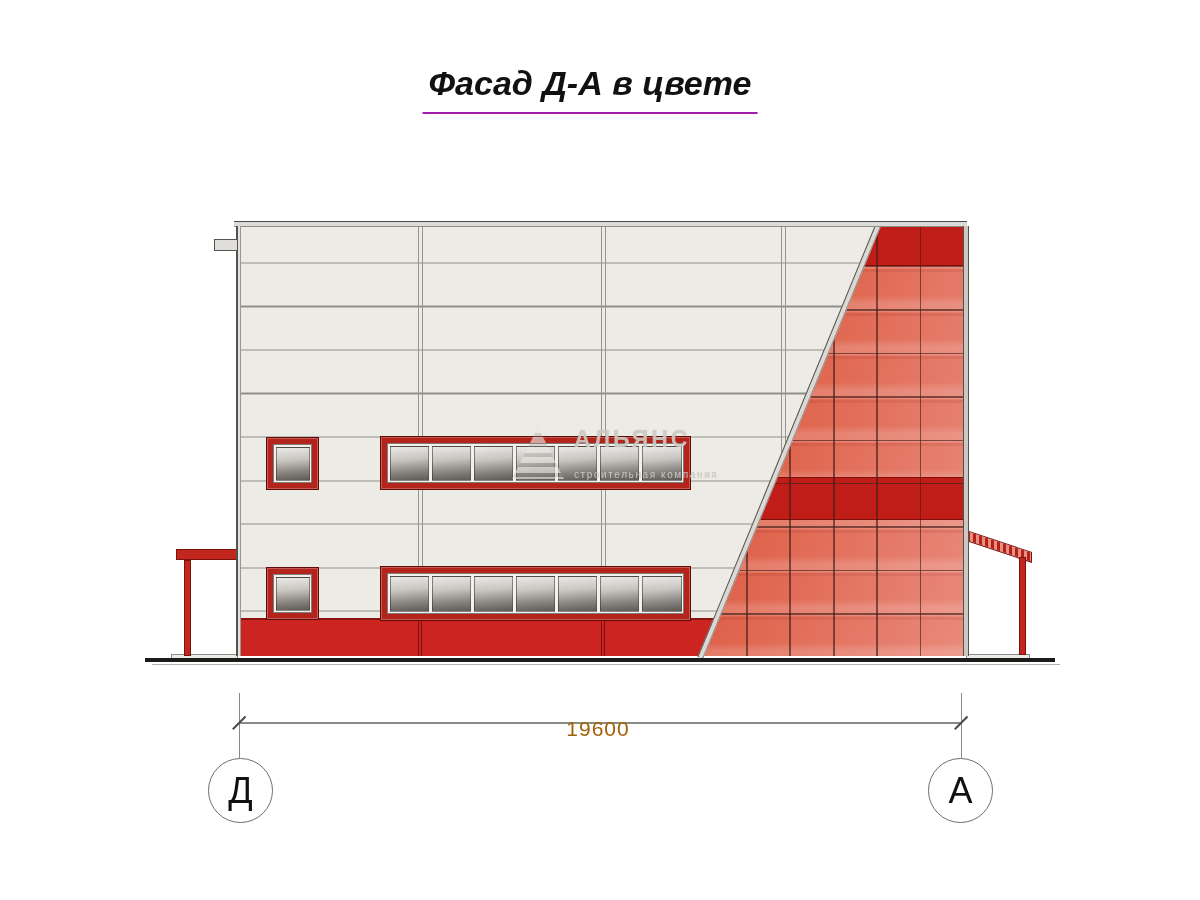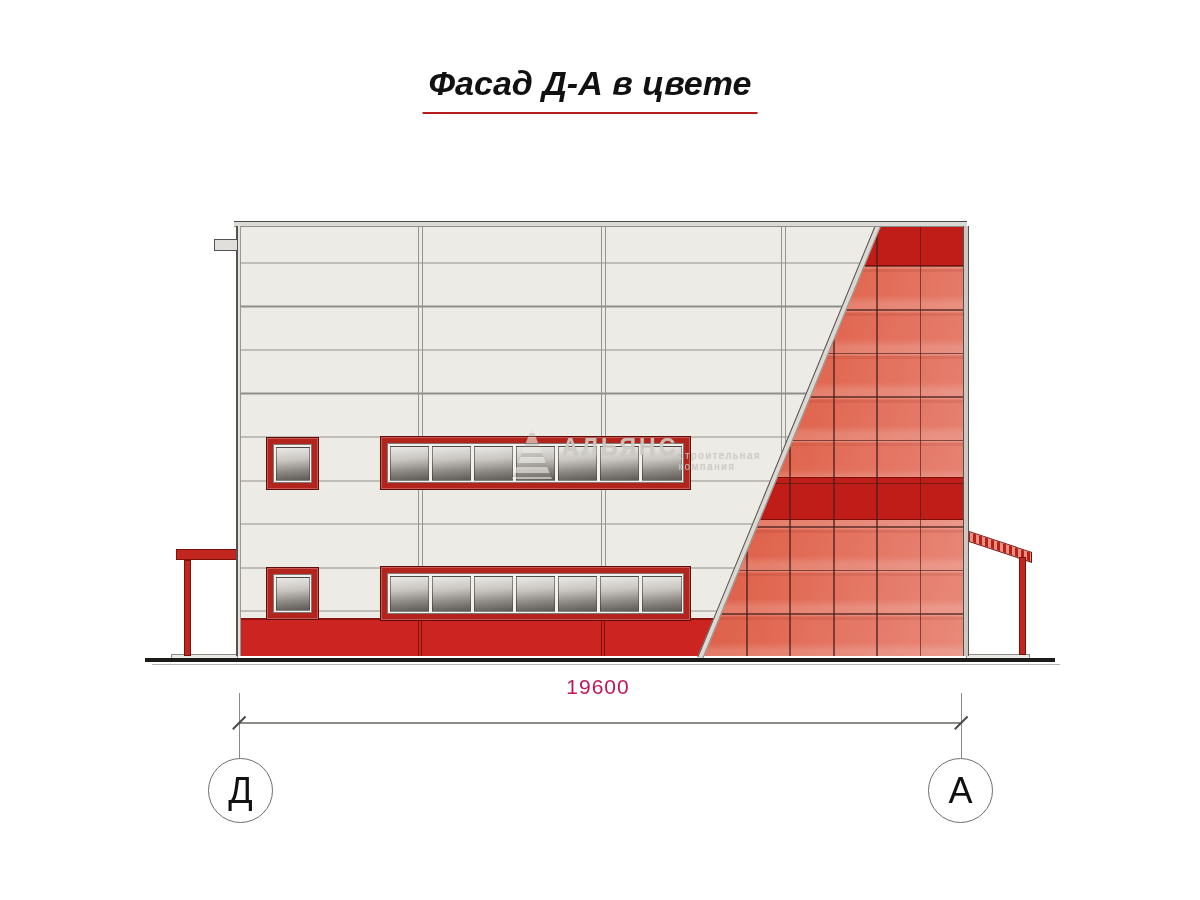--- a/index.html
+++ b/index.html
@@ -3,21 +3,21 @@
 <meta charset="utf-8">
 <style>
   * { margin:0; padding:0; box-sizing:border-box; }
   body { background:#fff; font-family:"Liberation Sans", sans-serif; }
   #canvas { position:relative; width:1200px; height:900px; background:#ffffff; overflow:hidden; }
   .abs { position:absolute; }
 
   
   .title { position:absolute; top:64px; left:590px; transform:translateX(-50%);
     font-size:34px; font-weight:bold; font-style:italic; color:#111;
-    border-bottom:2px solid #b91c1c; padding:0 6px 9px; white-space:nowrap; }
+    border-bottom:2px solid #a21caf; padding:0 6px 9px; white-space:nowrap; }
 
   
   .parapet { left:234px; top:221px; width:733px; height:6px; background:#dbdad6;
     border-top:1.5px solid #4c4c48; border-bottom:1px solid #8e8e88; z-index:30; }
   .left-edge { left:236px; top:226px; width:5px; height:430px; background:#e3e2de;
     border-left:2px solid #55534f; border-right:1px solid #9a9894; z-index:30; }
   .right-edge { left:963px; top:226px; width:6px; height:430px; background:#cbc8c4;
     border-left:1px solid #55524e; border-right:1.5px solid #55524e; z-index:30; }
 
   .facade { left:238px; top:226px; width:727px; height:392px; background:#edebe6;
@@ -74,35 +74,35 @@
   .pipe { left:214px; top:239px; width:24px; height:12px; background:#e0dfdb; border:1.5px solid #55534f; z-index:35; }
 
   
   .ground { left:145px; top:658px; width:910px; height:4px; background:#1c1c1a; z-index:40; }
   .ground-thin { left:152px; top:664px; width:908px; height:1px; background:#b5b3af; z-index:40; }
 
   
   .ext-line { top:693px; width:1.5px; height:65px; background:#8a8a86; z-index:45; }
   .dim-line { left:239px; top:722px; width:722px; height:1.5px; background:#8a8a86; z-index:45; }
   .tick { top:722px; width:18px; height:1.5px; background:#4a4a46; transform:rotate(-45deg); z-index:46; }
-  .dim-label { left:598px; top:675px; transform:translateX(-50%);
-    font-size:21px; color:#be185d; letter-spacing:1px; z-index:46; }
+  .dim-label { left:598px; top:717px; transform:translateX(-50%);
+    font-size:21px; color:#a16207; letter-spacing:1px; z-index:46; }
 
   
   .axis-circle { top:758px; width:65px; height:65px; background:#fff;
     border:1.5px solid #6e6e6a; border-radius:50%; display:flex; align-items:center;
     justify-content:center; font-size:36px; color:#111; z-index:50; }
 
   
   .watermark { left:512px; top:424px; width:250px; height:58px; display:flex;
     align-items:center; gap:10px; z-index:28; pointer-events:none; }
   .wm-logo { width:52px; height:52px; clip-path:polygon(50% 0, 100% 100%, 0 100%);
     background:repeating-linear-gradient(180deg, rgba(232,230,224,0.65) 0 6px,
       rgba(150,148,142,0.30) 6px 10px); }
-  .wm-text { display:flex; }
+  .wm-text { display:flex; flex-direction:column; }
   .wm-title { font-size:23px; font-weight:bold; letter-spacing:3px;
     color:rgba(210,207,200,0.85); text-shadow:0 0 1px rgba(130,128,122,0.45); }
   .wm-sub { font-size:10px; letter-spacing:1.6px; margin-top:16px;
     color:rgba(206,203,196,0.9); text-shadow:0 0 1px rgba(140,138,132,0.4); }
 </style>
 </head>
 <body>
 
 <div id="canvas">
 

